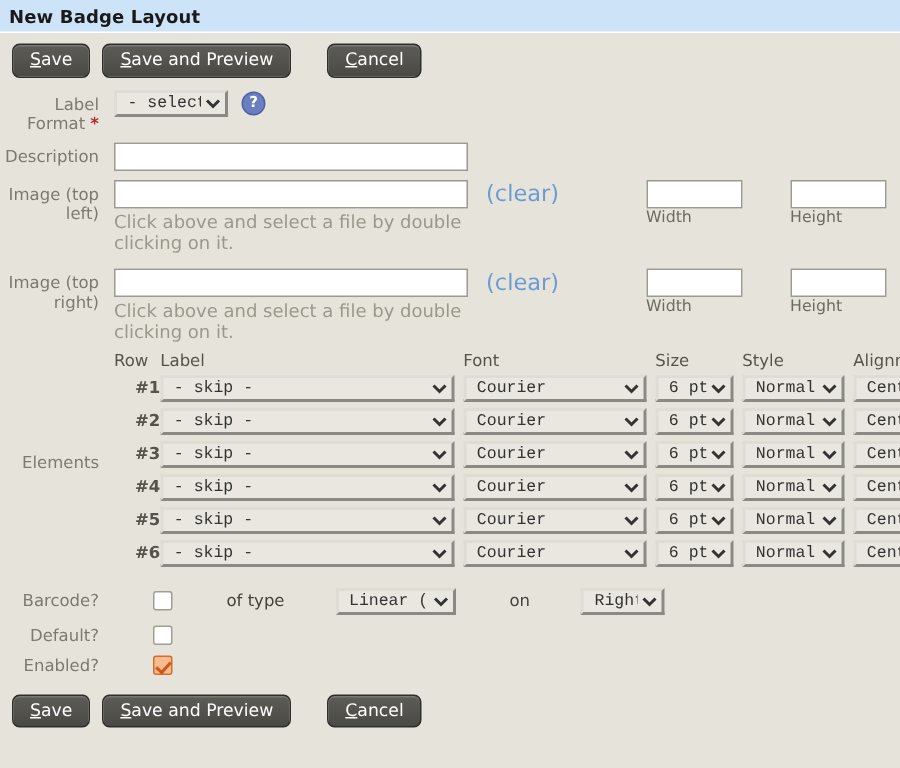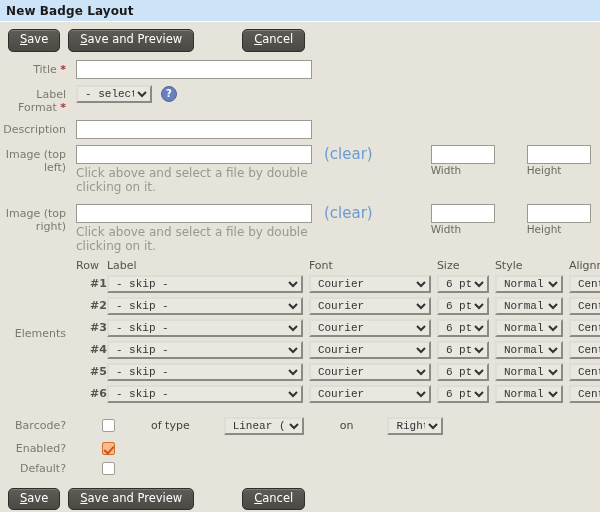--- a/index.html
+++ b/index.html
@@ -45,21 +45,21 @@
     font-size: 11.5px;
     font-family: "DejaVu Sans", "Liberation Sans", sans-serif;
     padding: 4px 11px 5px 11px;
     cursor: pointer;
     line-height: 1;
     box-shadow: inset 0 1px 0 rgba(255,255,255,0.18);
     white-space: nowrap;
   }
   .btn + .btn { margin-left: 8px; }
   .btn .ak { text-decoration: underline; }
-  .btn.spaced { margin-left: 48px; }
+  .btn.spaced { margin-left: 24px; }
 
   
   .form { padding: 0 0 0 0; }
   .row {
     display: flex;
     align-items: flex-start;
     margin-bottom: 6px;
   }
   .lbl {
     width: 66px;
@@ -239,26 +239,20 @@
   </div>
 
   <div class="buttonbar">
     <button class="btn"><span class="ak">S</span><span>ave</span></button>
     <button class="btn"><span class="ak">S</span><span>ave and Preview</span></button>
     <button class="btn spaced"><span class="ak">C</span><span>ancel</span></button>
   </div>
 
   <div class="form">
 
-    <div class="row">
-      <div class="lbl"><span>Title</span> <span class="req">*</span></div>
-      <div class="fld">
-        <input type="text" class="txt w-title" value="" style="">
-      </div>
-    </div>
 
     <div class="row">
       <div class="lbl">
         <div>Label</div>
         <div><span>Format</span> <span class="req">*</span></div>
       </div>
       <div class="fld inline">
         <select class="sel" style="width:76px">
           <option>- select -</option>
         </select>
@@ -392,27 +386,27 @@
       <div class="cbrow">
         <div class="cblbl">Barcode?</div>
         <div class="cbbox"></div>
         <span class="cbtext">of type</span>
         <select class="sel cbgap" style="width:80px"><option>Linear (1D)</option></select>
         <span class="cbtext">on</span>
         <select class="sel cbgap" style="width:56px"><option>Right</option></select>
       </div>
 
       <div class="cbrow">
+        <div class="cblbl">Default?</div>
+        <div class="cbbox"></div>
+      </div>
+
+      <div class="cbrow">
         <div class="cblbl">Enabled?</div>
         <div class="cbbox checked"></div>
-      </div>
-
-      <div class="cbrow">
-        <div class="cblbl">Default?</div>
-        <div class="cbbox"></div>
       </div>
 
 
     </div>
 
   </div>
 
   <div class="buttonbar" style="padding-top:6px">
     <button class="btn"><span class="ak">S</span><span>ave</span></button>
     <button class="btn"><span class="ak">S</span><span>ave and Preview</span></button>

